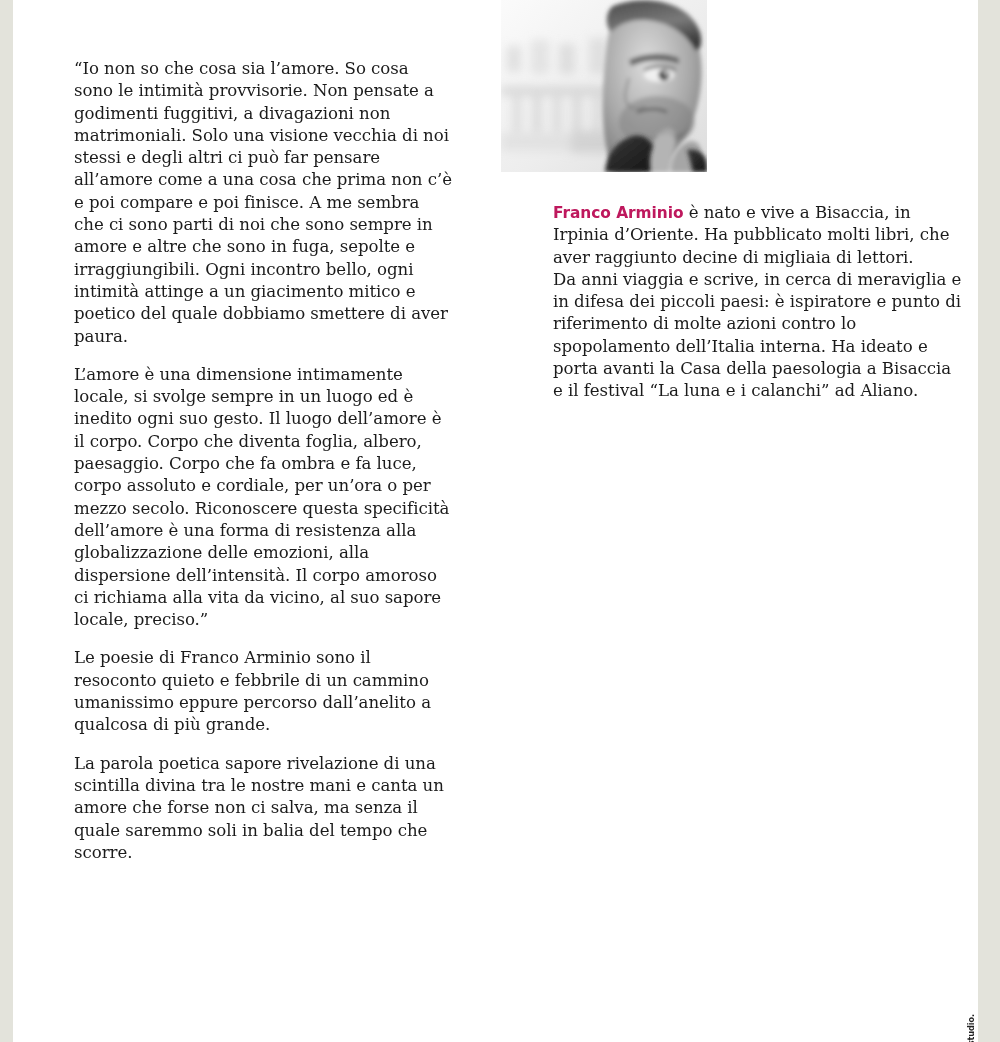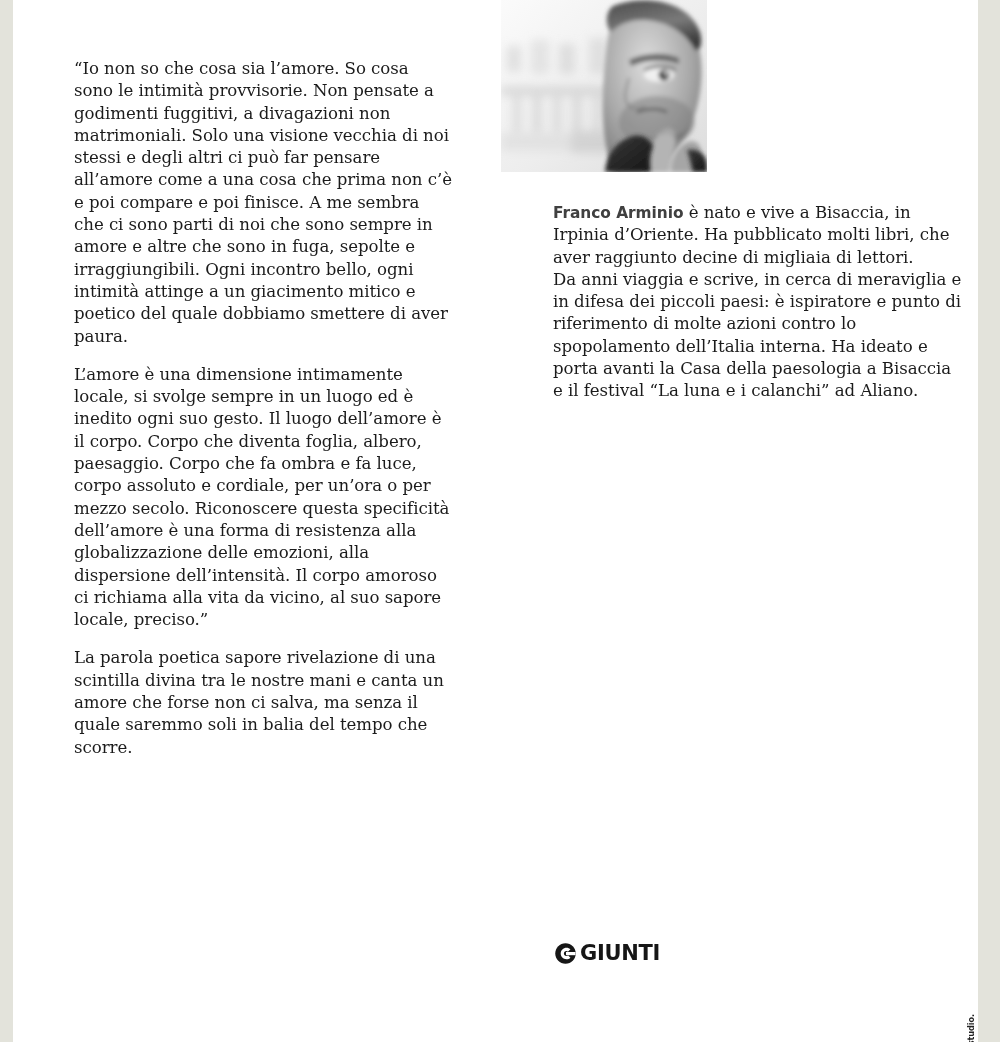--- a/index.html
+++ b/index.html
@@ -60,21 +60,21 @@
     width: 410px;
   }
   .bio-column p {
     margin: 0;
     font-size: 16.6px;
     line-height: 22.3px;
     color: #1b1b1b;
     letter-spacing: -0.05px;
   }
   .author-name {
-    color: #404040;
+    color: #be185d;
     font-family: "DejaVu Sans", sans-serif;
     font-weight: bold;
     font-size: 15.4px;
   }
 
   
   .publisher {
     position: absolute;
     left: 555px;
     top: 940px;
@@ -215,34 +215,25 @@
       <path d="M104 172 C106 152 118 140 132 136 C140 134 148 138 152 146
                C148 156 148 164 150 172 Z" fill="url(#coatGrad)"></path>
       <path d="M186 150 C196 148 206 154 206 166 L206 172 L192 172 C190 164 188 156 186 150 Z" fill="url(#coatGrad)"></path>
     </g>
   </svg>
 </div>
 
 <section class="blurb-column">
   <p>“Io non so che cosa sia l’amore. So cosa sono le intimità provvisorie. Non pensate a godimenti fuggitivi, a divagazioni non matrimoniali. Solo una visione vecchia di noi stessi e degli altri ci può far pensare all’amore come a una cosa che prima non c’è e poi compare e poi finisce. A me sembra che ci sono parti di noi che sono sempre in amore e altre che sono in fuga, sepolte e irraggiungibili. Ogni incontro bello, ogni intimità attinge a un giacimento mitico e poetico del quale dobbiamo smettere di aver paura.</p>
   <p>L’amore è una dimensione intimamente locale, si svolge sempre in un luogo ed è inedito ogni suo gesto. Il luogo dell’amore è il corpo. Corpo che diventa foglia, albero, paesaggio. Corpo che fa ombra e fa luce, corpo assoluto e cordiale, per un’ora o per mezzo secolo. Riconoscere questa specificità dell’amore è una forma di resistenza alla globalizzazione delle emozioni, alla dispersione dell’intensità. Il corpo amoroso ci richiama alla vita da vicino, al suo sapore locale, preciso.”</p>
+  <p>Le poesie di Franco Arminio sono il resoconto quieto e febbrile di un cammino umanissimo eppure percorso dall’anelito a qualcosa di più grande.</p>
   <p>La parola poetica sapore rivelazione di una scintilla divina tra le nostre mani e canta un amore che forse non ci salva, ma senza il quale saremmo soli in balia del tempo che scorre.</p>
 </section>
 
 <section class="bio-column">
   <p><span class="author-name">Franco Arminio</span><span> è nato e vive a Bisaccia, in Irpinia d’Oriente. Ha pubblicato molti libri, che aver raggiunto decine di migliaia di lettori.</span></p>
   <p>Da anni viaggia e scrive, in cerca di meraviglia e in difesa dei piccoli paesi: è ispiratore e punto di riferimento di molte azioni contro lo spopolamento dell’Italia interna. Ha ideato e porta avanti la Casa della paesologia a Bisaccia e il festival “La luna e i calanchi” ad Aliano.</p>
 </section>
 
 <div class="publisher">
-  <div class="logo-row">
-    <span class="logo-mark">
-      <svg viewBox="0 0 42 42">
-        <path fill="#161616" d="M21 0.5C9.7 0.5 0.5 9.7 0.5 21S9.7 41.5 21 41.5 41.5 32.3 41.5 21 32.3 0.5 21 0.5Z"></path>
-        <path fill="#ffffff" d="M23 9.5c-6.4 0-11.6 5.2-11.6 11.6 0 6.3 5.1 11.4 11.4 11.4 3.3 0 6-1.1 8.1-3.1L26 24.3c-0.9 1.1-2 1.7-3.4 1.7-2.7 0-4.8-2.2-4.8-4.9s2.1-4.9 4.8-4.9c1.3 0 2.4 0.5 3.3 1.4l5-4.9c-2-2-4.8-3.2-7.9-3.2z"></path>
-        <rect fill="#ffffff" x="22" y="18" width="19" height="6.4"></rect>
-      </svg>
-    </span>
-    <span class="logo-word">GIUNTI</span>
-  </div>
 </div>
 
 <div class="credit-vertical">In copertina © Shutterstock / © Valentyn Volkov. Progetto grafico: Polystudio.</div>
 
 </body></html>

